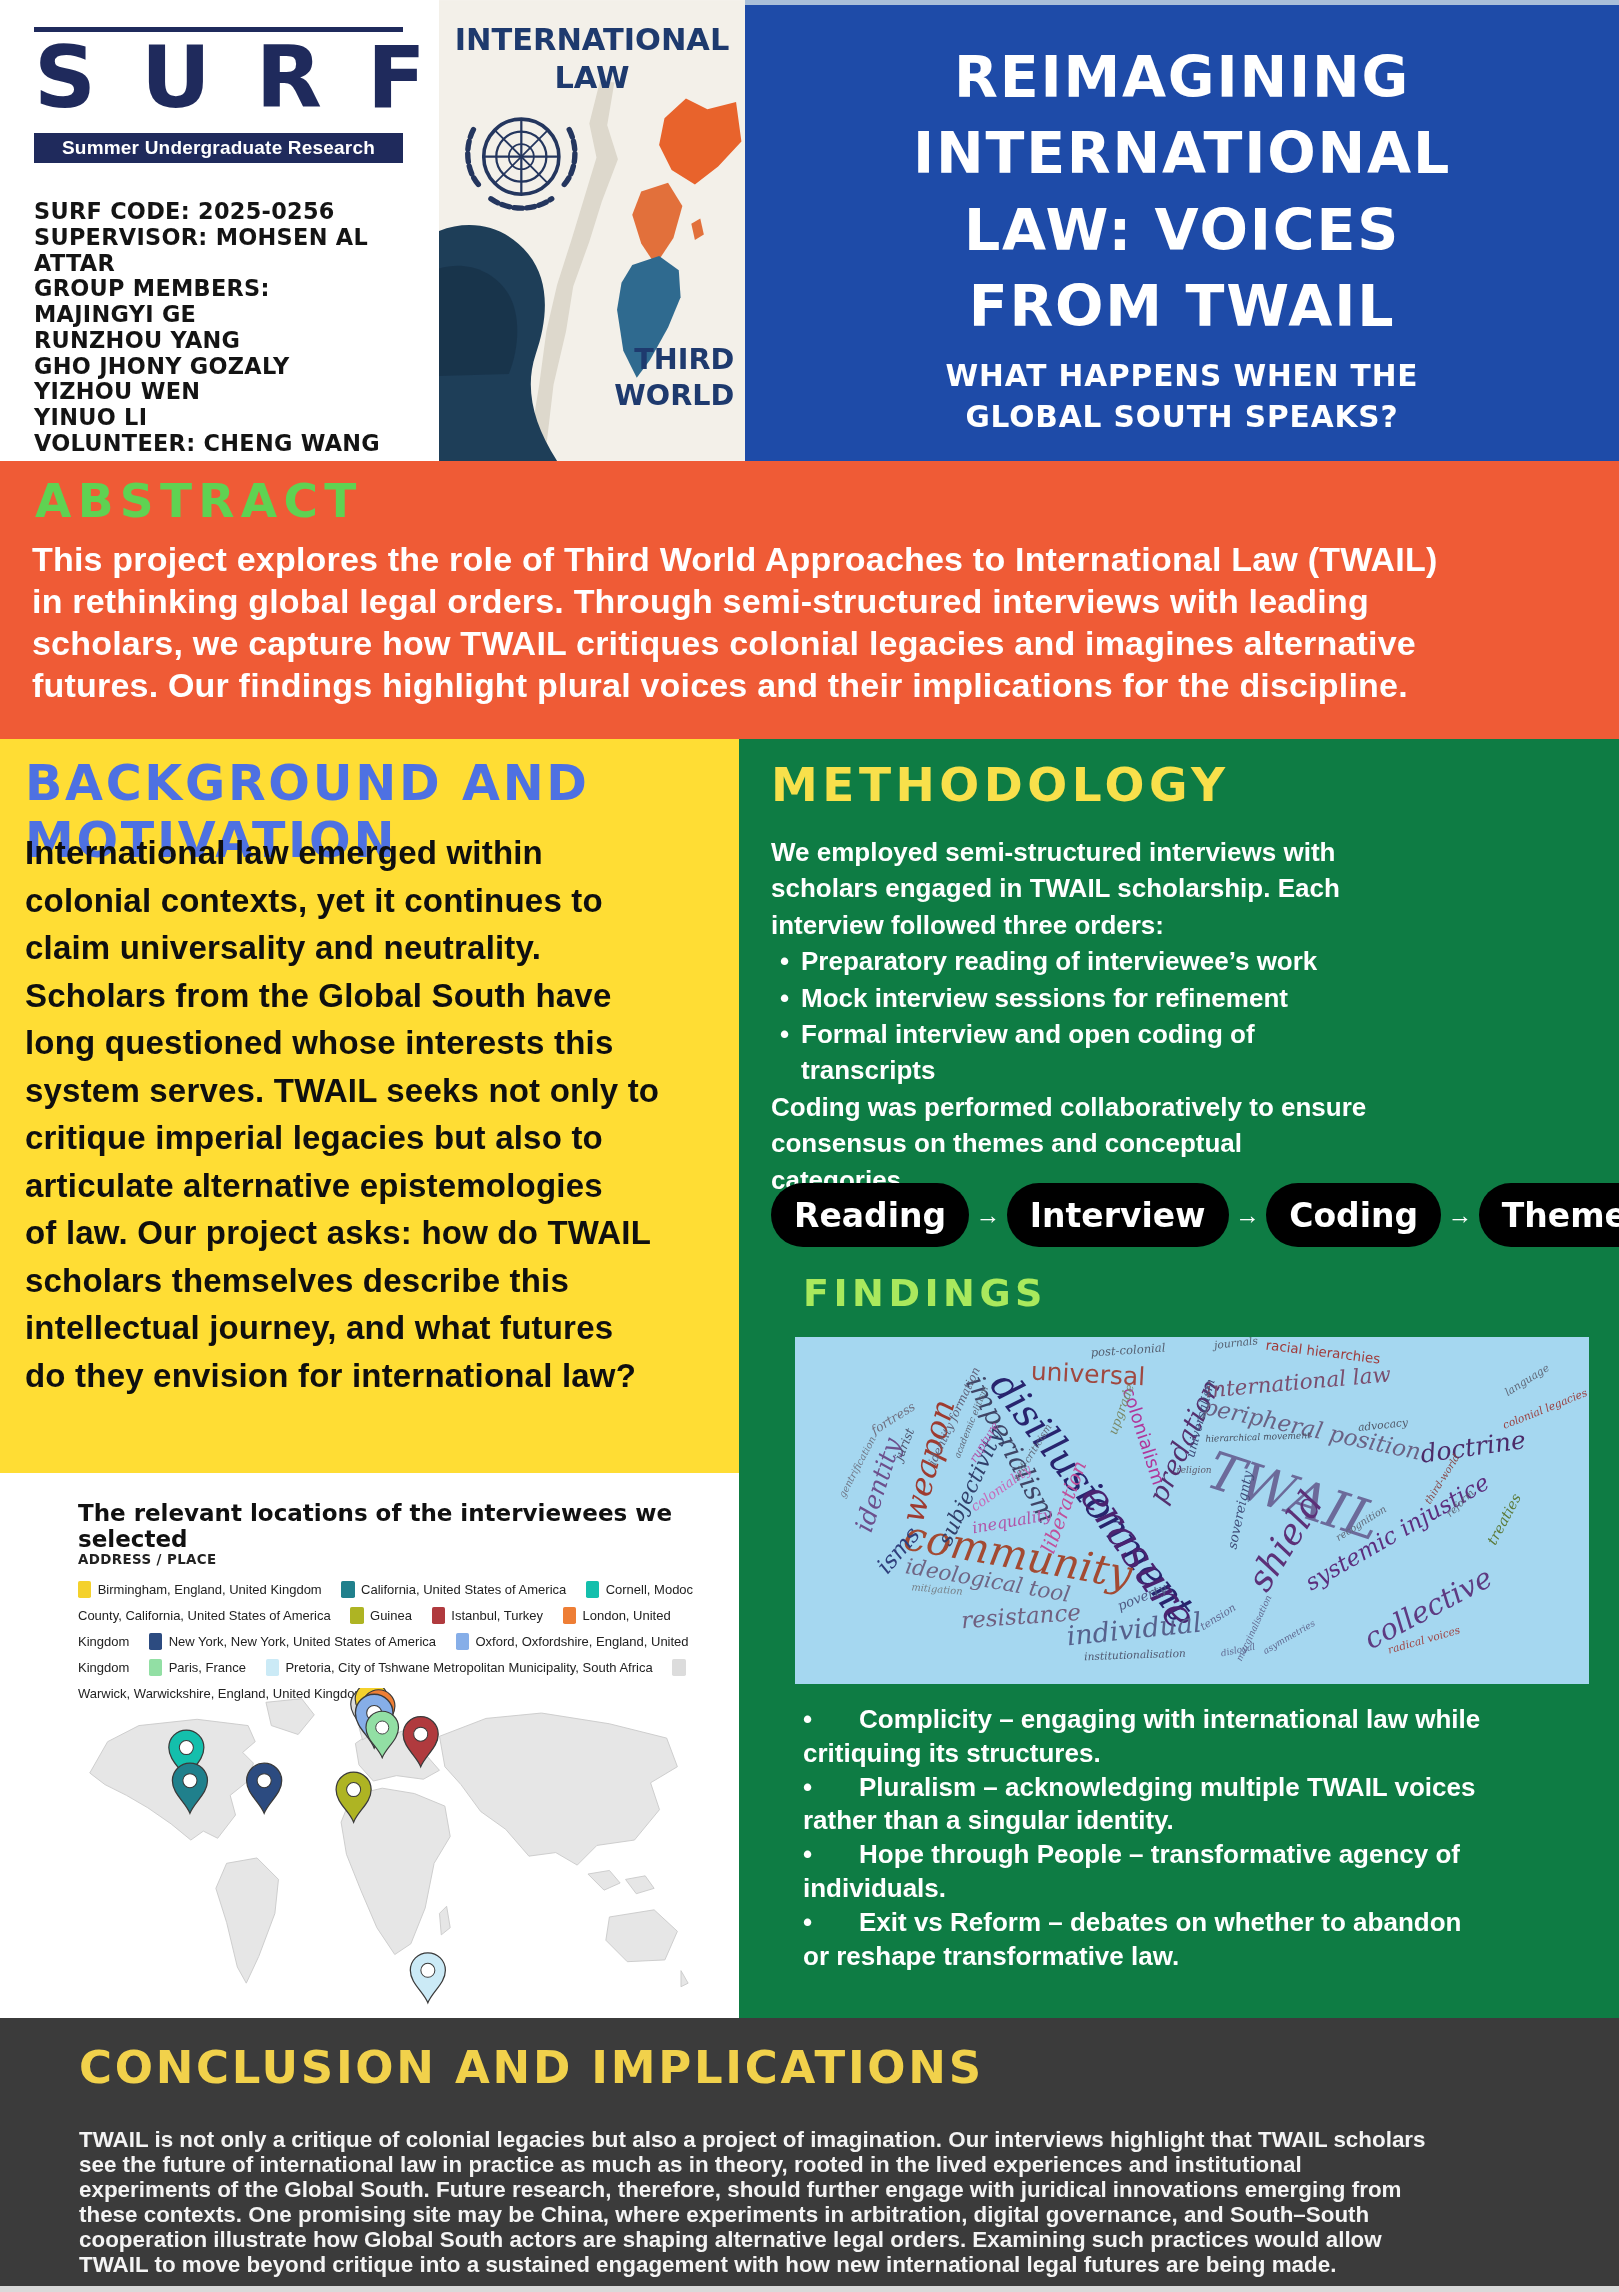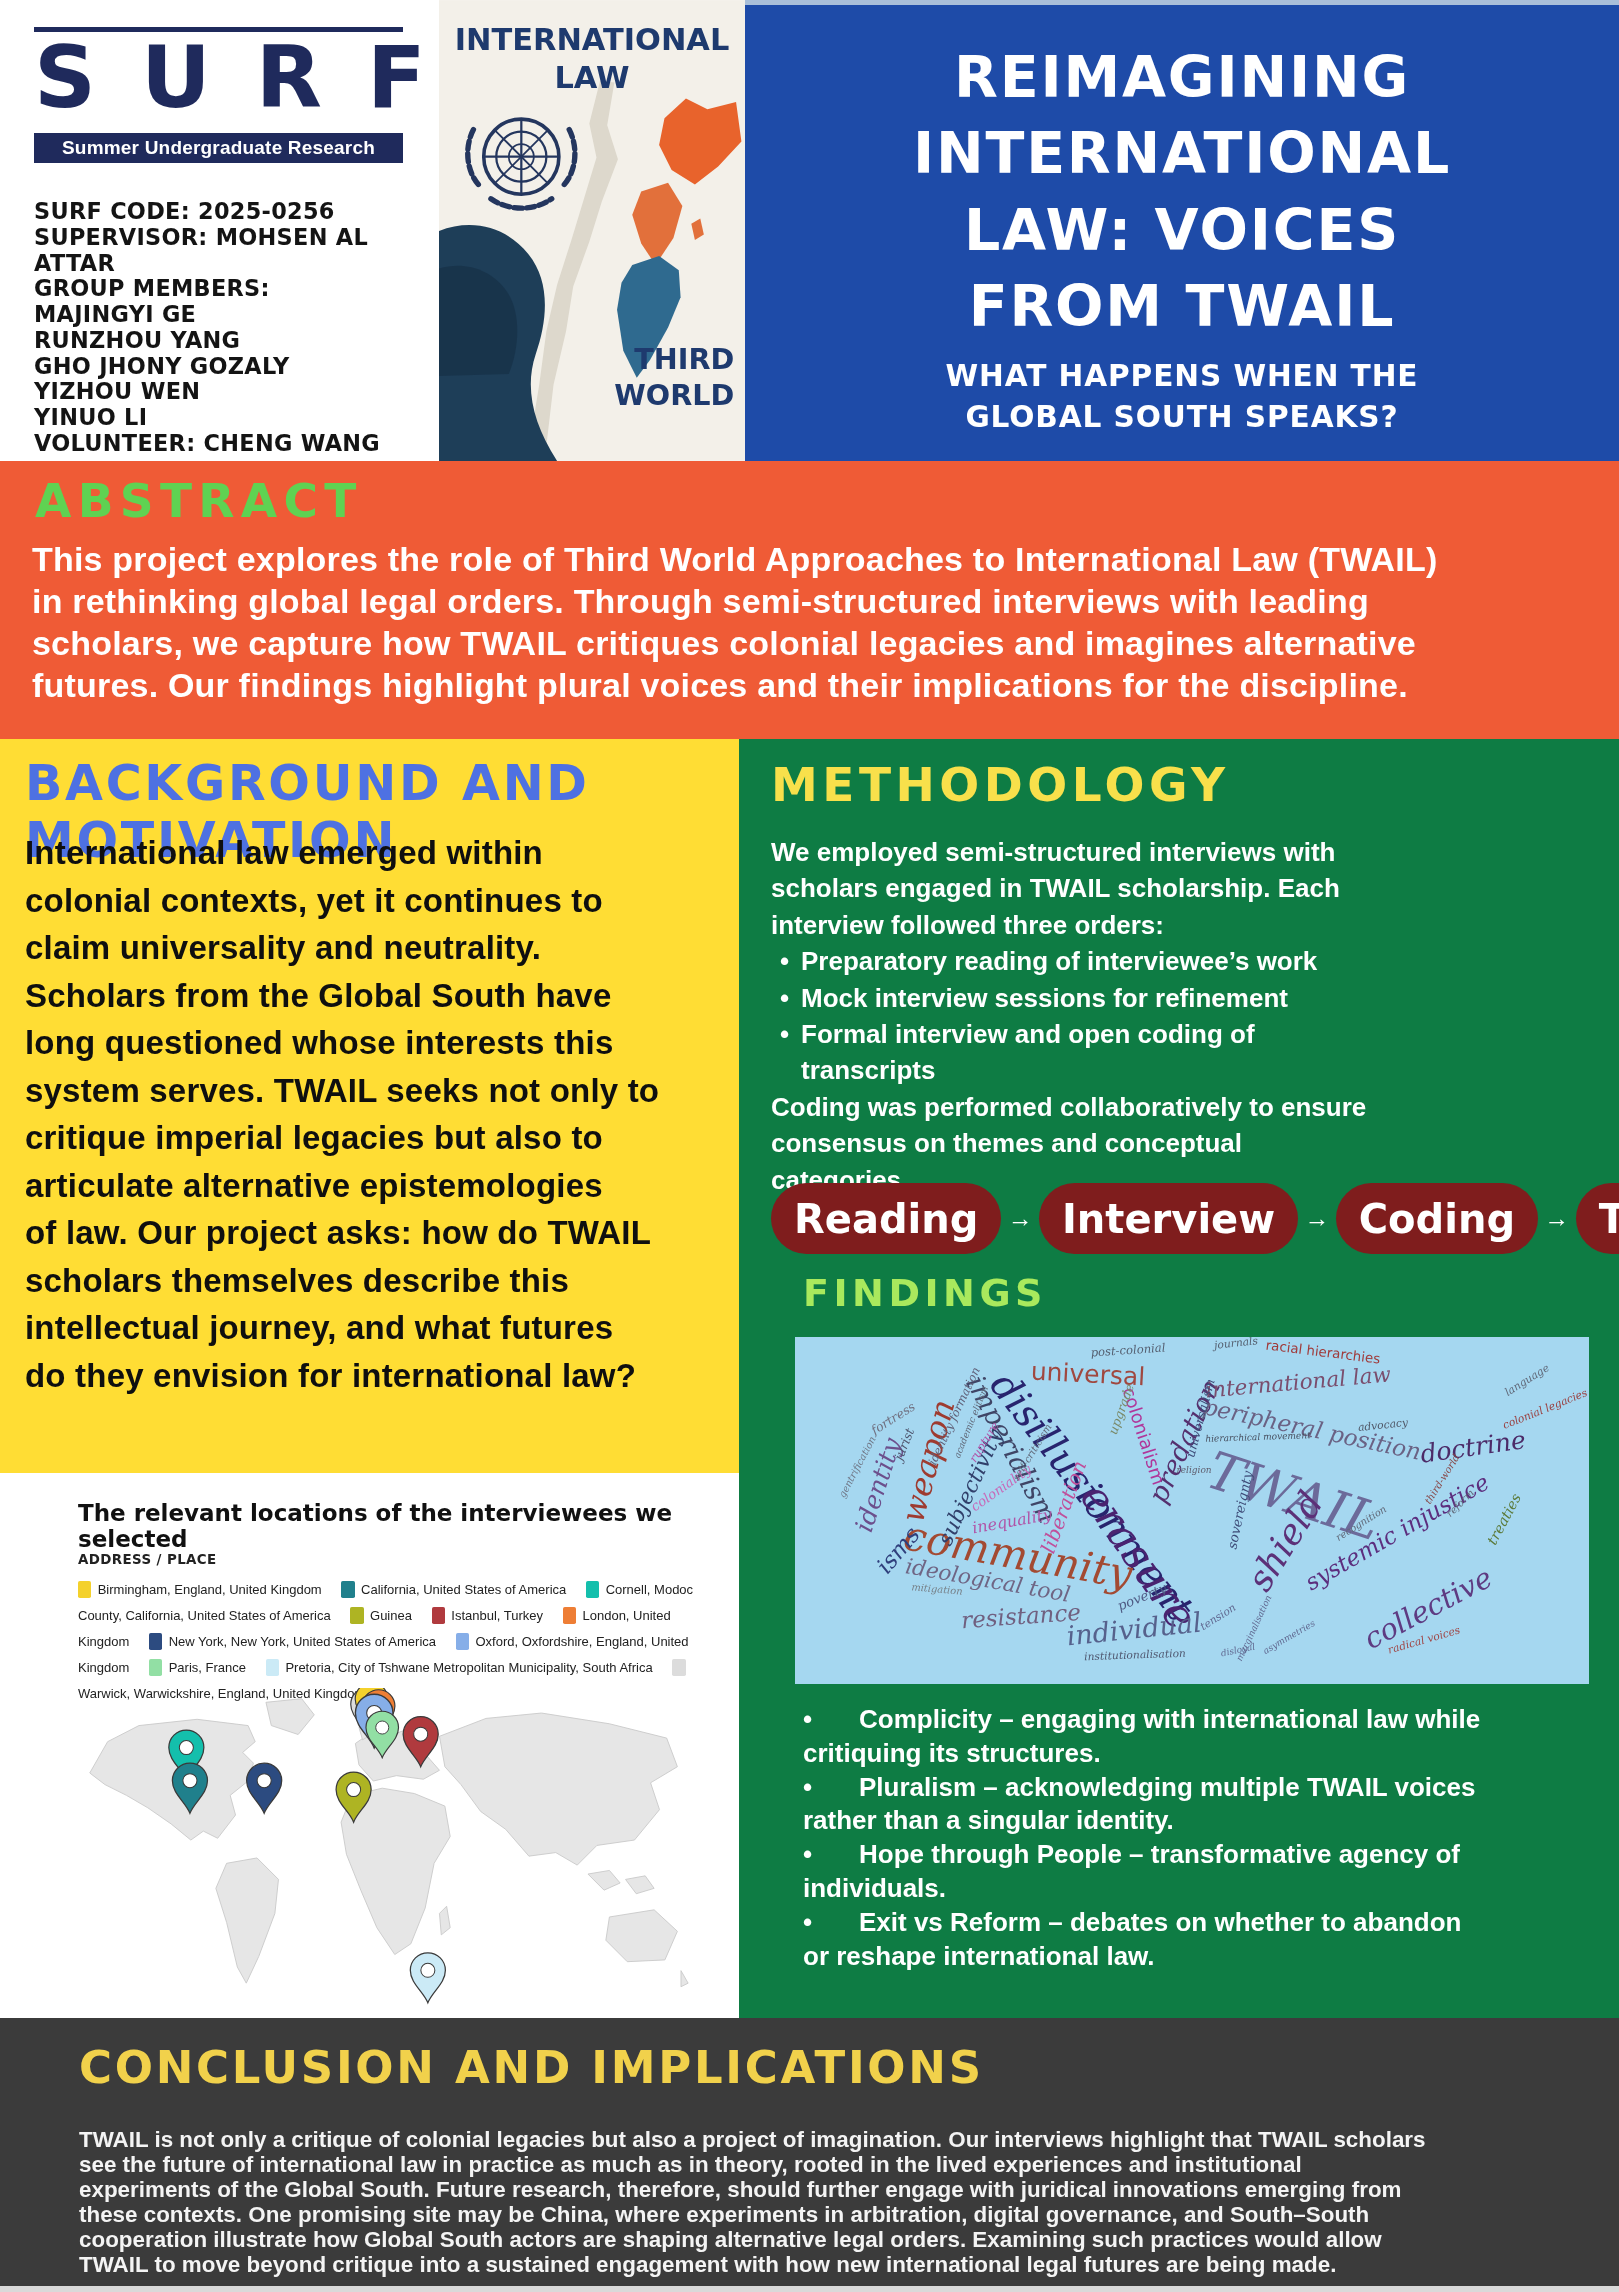--- a/index.html
+++ b/index.html
@@ -32,21 +32,21 @@
   .lg-item{margin-right:19.7px;white-space:normal;}
   .sw{display:inline-block;width:13.4px;height:17px;border-radius:1.8px;vertical-align:-3.6px;margin-right:6.3px;}
   #map-svg{position:absolute;left:40px;top:215px;}
   
   #right-col{left:739px;top:739px;width:880px;height:1279px;background:#0E7C44;}
   .m-head{position:absolute;left:32px;top:18px;margin:0;font-family:"DejaVu Sans",sans-serif;font-size:47px;font-weight:800;color:#F8E04B;letter-spacing:4.5px;}
   #meth-flow{position:absolute;left:32px;top:95px;width:806px;color:#fff;font-weight:600;font-size:26px;line-height:1.4;}
   .step-line{position:relative;padding-left:30px;}
   .step-first::before{content:"•";position:absolute;left:9px;}
   #pipeline{position:absolute;left:32px;top:444px;display:flex;align-items:center;}
-  .pill{background:#7f1d1d;color:#fff;font-weight:800;font-size:40px;padding:12.5px 23px;border-radius:36px;font-family:"DejaVu Sans",sans-serif;}
+  .pill{background:#000000;color:#fff;font-weight:800;font-size:33px;padding:12.5px 23px;border-radius:36px;font-family:"DejaVu Sans",sans-serif;}
   .arrow{color:#fff;font-size:25px;margin:0 6.3px;}
   .find-head{position:absolute;left:64px;top:532px;margin:0;font-family:"DejaVu Sans",sans-serif;font-size:38px;font-weight:800;color:#A9E95D;letter-spacing:4.5px;}
   #cloud{position:absolute;left:56px;top:598px;width:794px;height:347px;background:#A5D7F0;overflow:hidden;}
   .wc{position:absolute;white-space:nowrap;font-family:"DejaVu Sans",sans-serif;}
   .wc.script{font-family:"DejaVu Serif",serif;font-style:italic;}
   #find-bullets{position:absolute;left:64px;top:964px;width:779px;color:#fff;font-weight:600;font-size:26px;line-height:1.3;}
   .fdot{display:inline-block;width:56px;}
   
   #conclusion{left:0;top:2018px;width:1619px;height:340px;background:#3B3B3B;}
   #conclusion h2{position:absolute;left:79px;top:23px;margin:0;font-family:"DejaVu Sans",sans-serif;font-size:45px;font-weight:800;color:#F1D14B;letter-spacing:2.7px;}
@@ -300,21 +300,21 @@
       <span class="wc script" style="left: 463px; top: 100px; font-size: 9px; color: rgb(72, 80, 96); transform: translate(-50%, -50%) rotate(-2deg);">hierarchical movement</span>
     </div>
   <div id="find-bullets">
       <div><span class="fdot">•</span>Complicity – engaging with international law while</div>
       <div>critiquing its structures.</div>
       <div><span class="fdot">•</span>Pluralism – acknowledging multiple TWAIL voices</div>
       <div>rather than a singular identity.</div>
       <div><span class="fdot">•</span>Hope through People – transformative agency of</div>
       <div>individuals.</div>
       <div><span class="fdot">•</span>Exit vs Reform – debates on whether to abandon</div>
-      <div>or reshape international law.</div>
+      <div>or reshape transformative law.</div>
     </div>
 </div>
 
 <div id="conclusion" class="abs">
   <h2>CONCLUSION AND IMPLICATIONS</h2>
   <div id="conc-body">
       <div>TWAIL is not only a critique of colonial legacies but also a project of imagination. Our interviews highlight that TWAIL scholars</div>
       <div>see the future of international law in practice as much as in theory, rooted in the lived experiences and institutional</div>
       <div>experiments of the Global South. Future research, therefore, should further engage with juridical innovations emerging from</div>
       <div>these contexts. One promising site may be China, where experiments in arbitration, digital governance, and South–South</div>

